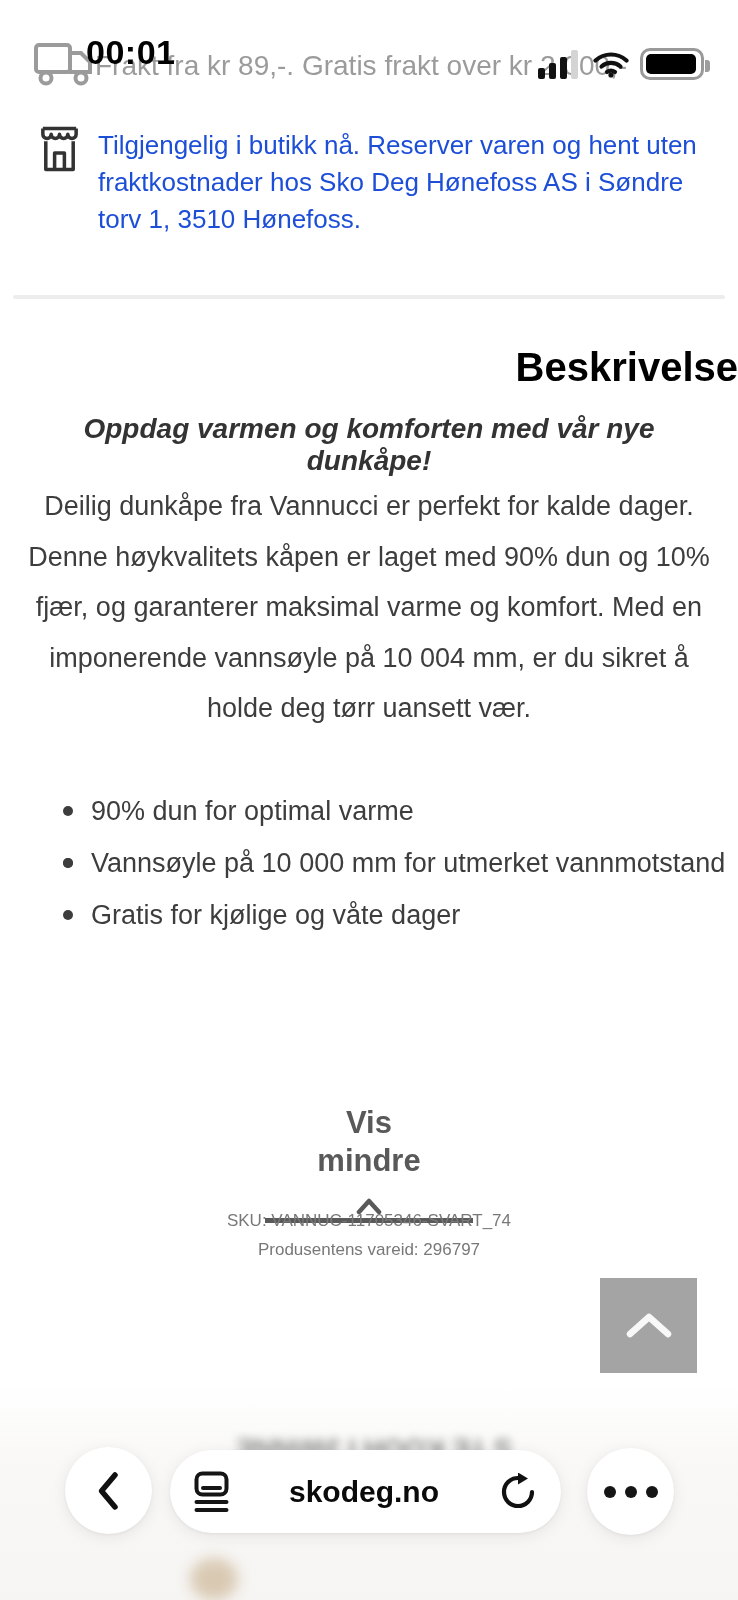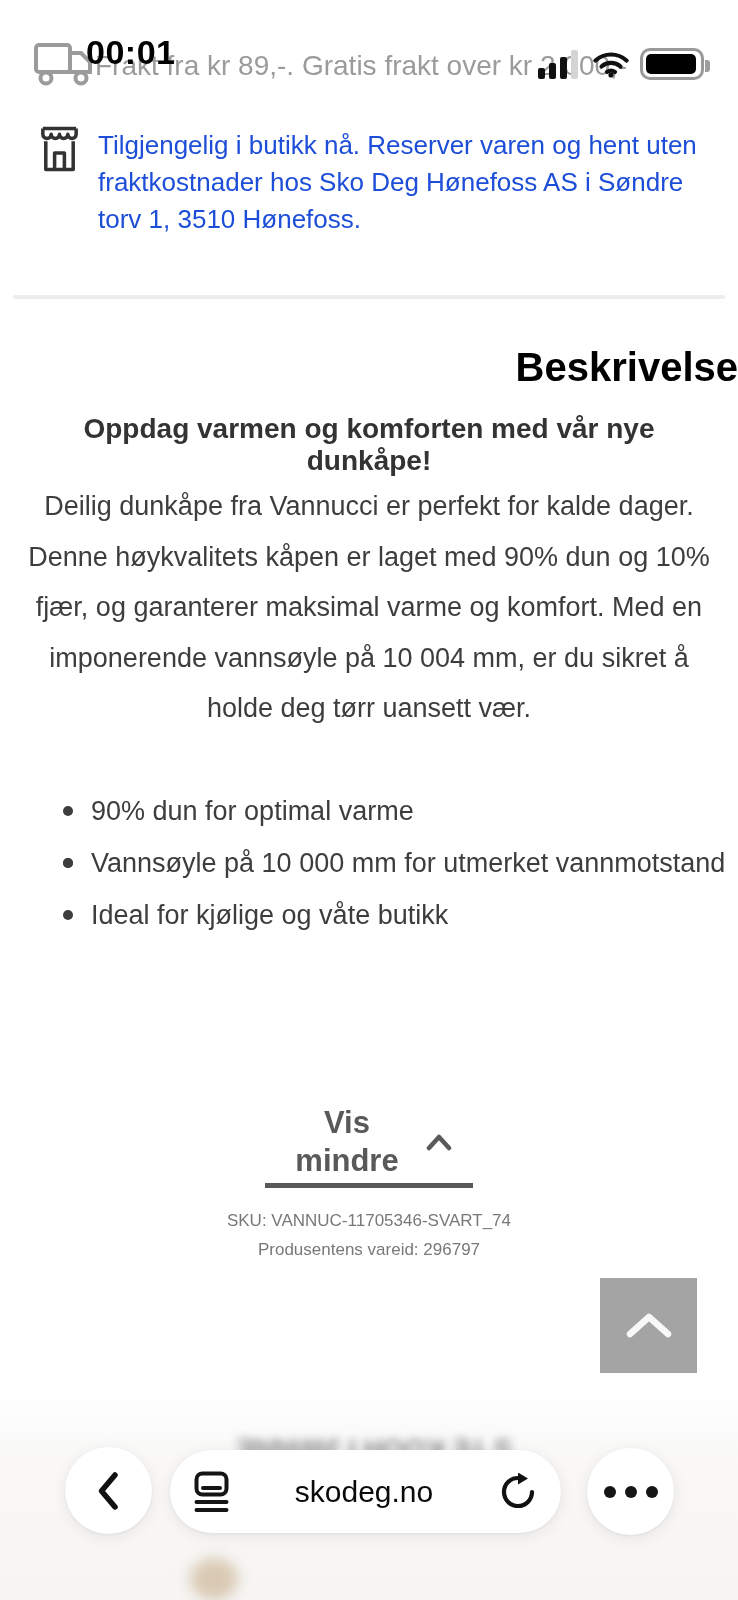--- a/index.html
+++ b/index.html
@@ -42,34 +42,34 @@
     font-size:26px; line-height:37px; color:#1d4ed8;
   }
 
   .divider{ position:absolute; left:13px; right:13px; top:295px; height:4px;
     background:#ededed; border-radius:2px; }
 
   
   .desc-title{ position:absolute; left:0; right:0; top:345px; text-align:right;
     font-size:40px; font-weight:700; color:#000000; }
   .desc-intro{ position:absolute; left:19px; right:19px; top:413px; text-align:center;
-    font-size:28px; font-weight:700; color:#333; }
+    font-size:28px; font-weight:700; color:#333;font-style:italic; }
   .desc-body{ position:absolute; left:13px; top:481px; width:712px; text-align:center;
     font-size:27px; line-height:50.5px; color:#3d3d3d; }
   .desc-bullets{ position:absolute; left:63px; top:785px; list-style:none; }
   .desc-bullets li{ position:relative; padding-left:28px; font-size:27px;
     line-height:52px; color:#3d3d3d; }
   .desc-bullets li .dot{ position:absolute; left:0; top:21px; width:10px; height:10px;
     border-radius:50%; background:#3d3d3d; }
 
   
   .collapse-row{
     position:absolute; left:265px; top:1104px; width:208px;
     display:flex; justify-content:center; align-items:center; gap:18px;
-    border-bottom:5px solid #595959; padding-bottom:3px; cursor:pointer;
+    border-bottom:5px solid #595959; padding-bottom:3px; cursor:pointer;flex-direction:column;
   }
   .collapse-label{ display:inline-block; width:122px; text-align:center;
     font-size:31px; line-height:38px; font-weight:700; color:#595959; }
 
   .sku-block{ position:absolute; left:0; right:0; top:1206px; text-align:center;
     font-size:17px; line-height:29px; color:#787878; }
 
   
   .scroll-top{
     position:absolute; left:600px; top:1278px; width:97px; height:95px;
@@ -100,21 +100,21 @@
   .btn-more{ left:587px; top:1448px; }
   .dots{ display:flex; gap:9px; }
   .dots i{ width:12px; height:12px; border-radius:50%; background:#151515; }
 
   .address-pill{
     position:absolute; left:170px; top:1450px; width:391px; height:83px;
     background:#fff; border-radius:42px; display:flex; align-items:center;
     padding:0 24px; box-shadow:0 3px 16px rgba(0,0,0,.08), 0 1px 3px rgba(0,0,0,.05);
     z-index:2; cursor:pointer;
   }
-  .url{ flex:1; text-align:center; font-size:30px; font-weight:400; color:#0a0a0a; }
+  .url{ flex:1; text-align:center; font-size:30px; font-weight:700; color:#0a0a0a; }
 </style>
 </head>
 <body>
 
 <div class="screen">
 
   <div class="ship-row">
     <span>
       <svg width="67" height="44" viewBox="0 0 67 44" fill="none" stroke="#9b9b9b" stroke-width="4">
         <rect x="3" y="3" width="34" height="27" rx="3"></rect>
@@ -165,21 +165,21 @@
   <div class="divider"></div>
 
   <h2 class="desc-title">Beskrivelse</h2>
   <div class="desc-intro">Oppdag varmen og komforten med vår nye dunkåpe!</div>
   <p class="desc-body">Deilig dunkåpe fra Vannucci er perfekt for kalde dager. Denne høykvalitets kåpen er laget med 90% dun og 10% fjær, og garanterer maksimal varme og komfort. Med en imponerende vannsøyle på 10 004 mm, er du sikret å holde deg tørr uansett vær.</p>
 
   <ul class="desc-bullets">
     <li><span class="dot"></span><span>90% dun for optimal varme</span></li>
     <li><span class="dot"></span></li>
     <li><span class="dot"></span><span>Vannsøyle på 10 000 mm for utmerket vannmotstand</span></li>
-    <li><span class="dot"></span><span>Ideal for kjølige og våte butikk</span></li>
+    <li><span class="dot"></span><span>Gratis for kjølige og våte dager</span></li>
   </ul>
 
   <div class="collapse-row">
     <span class="collapse-label">Vis mindre</span>
     <span>
       <svg width="26" height="17" viewBox="0 0 26 17" fill="none" stroke="#595959" stroke-width="4.5" stroke-linecap="round" stroke-linejoin="round">
         <polyline points="3,14 13,3 23,14"></polyline>
       </svg>
     </span>
   </div>

